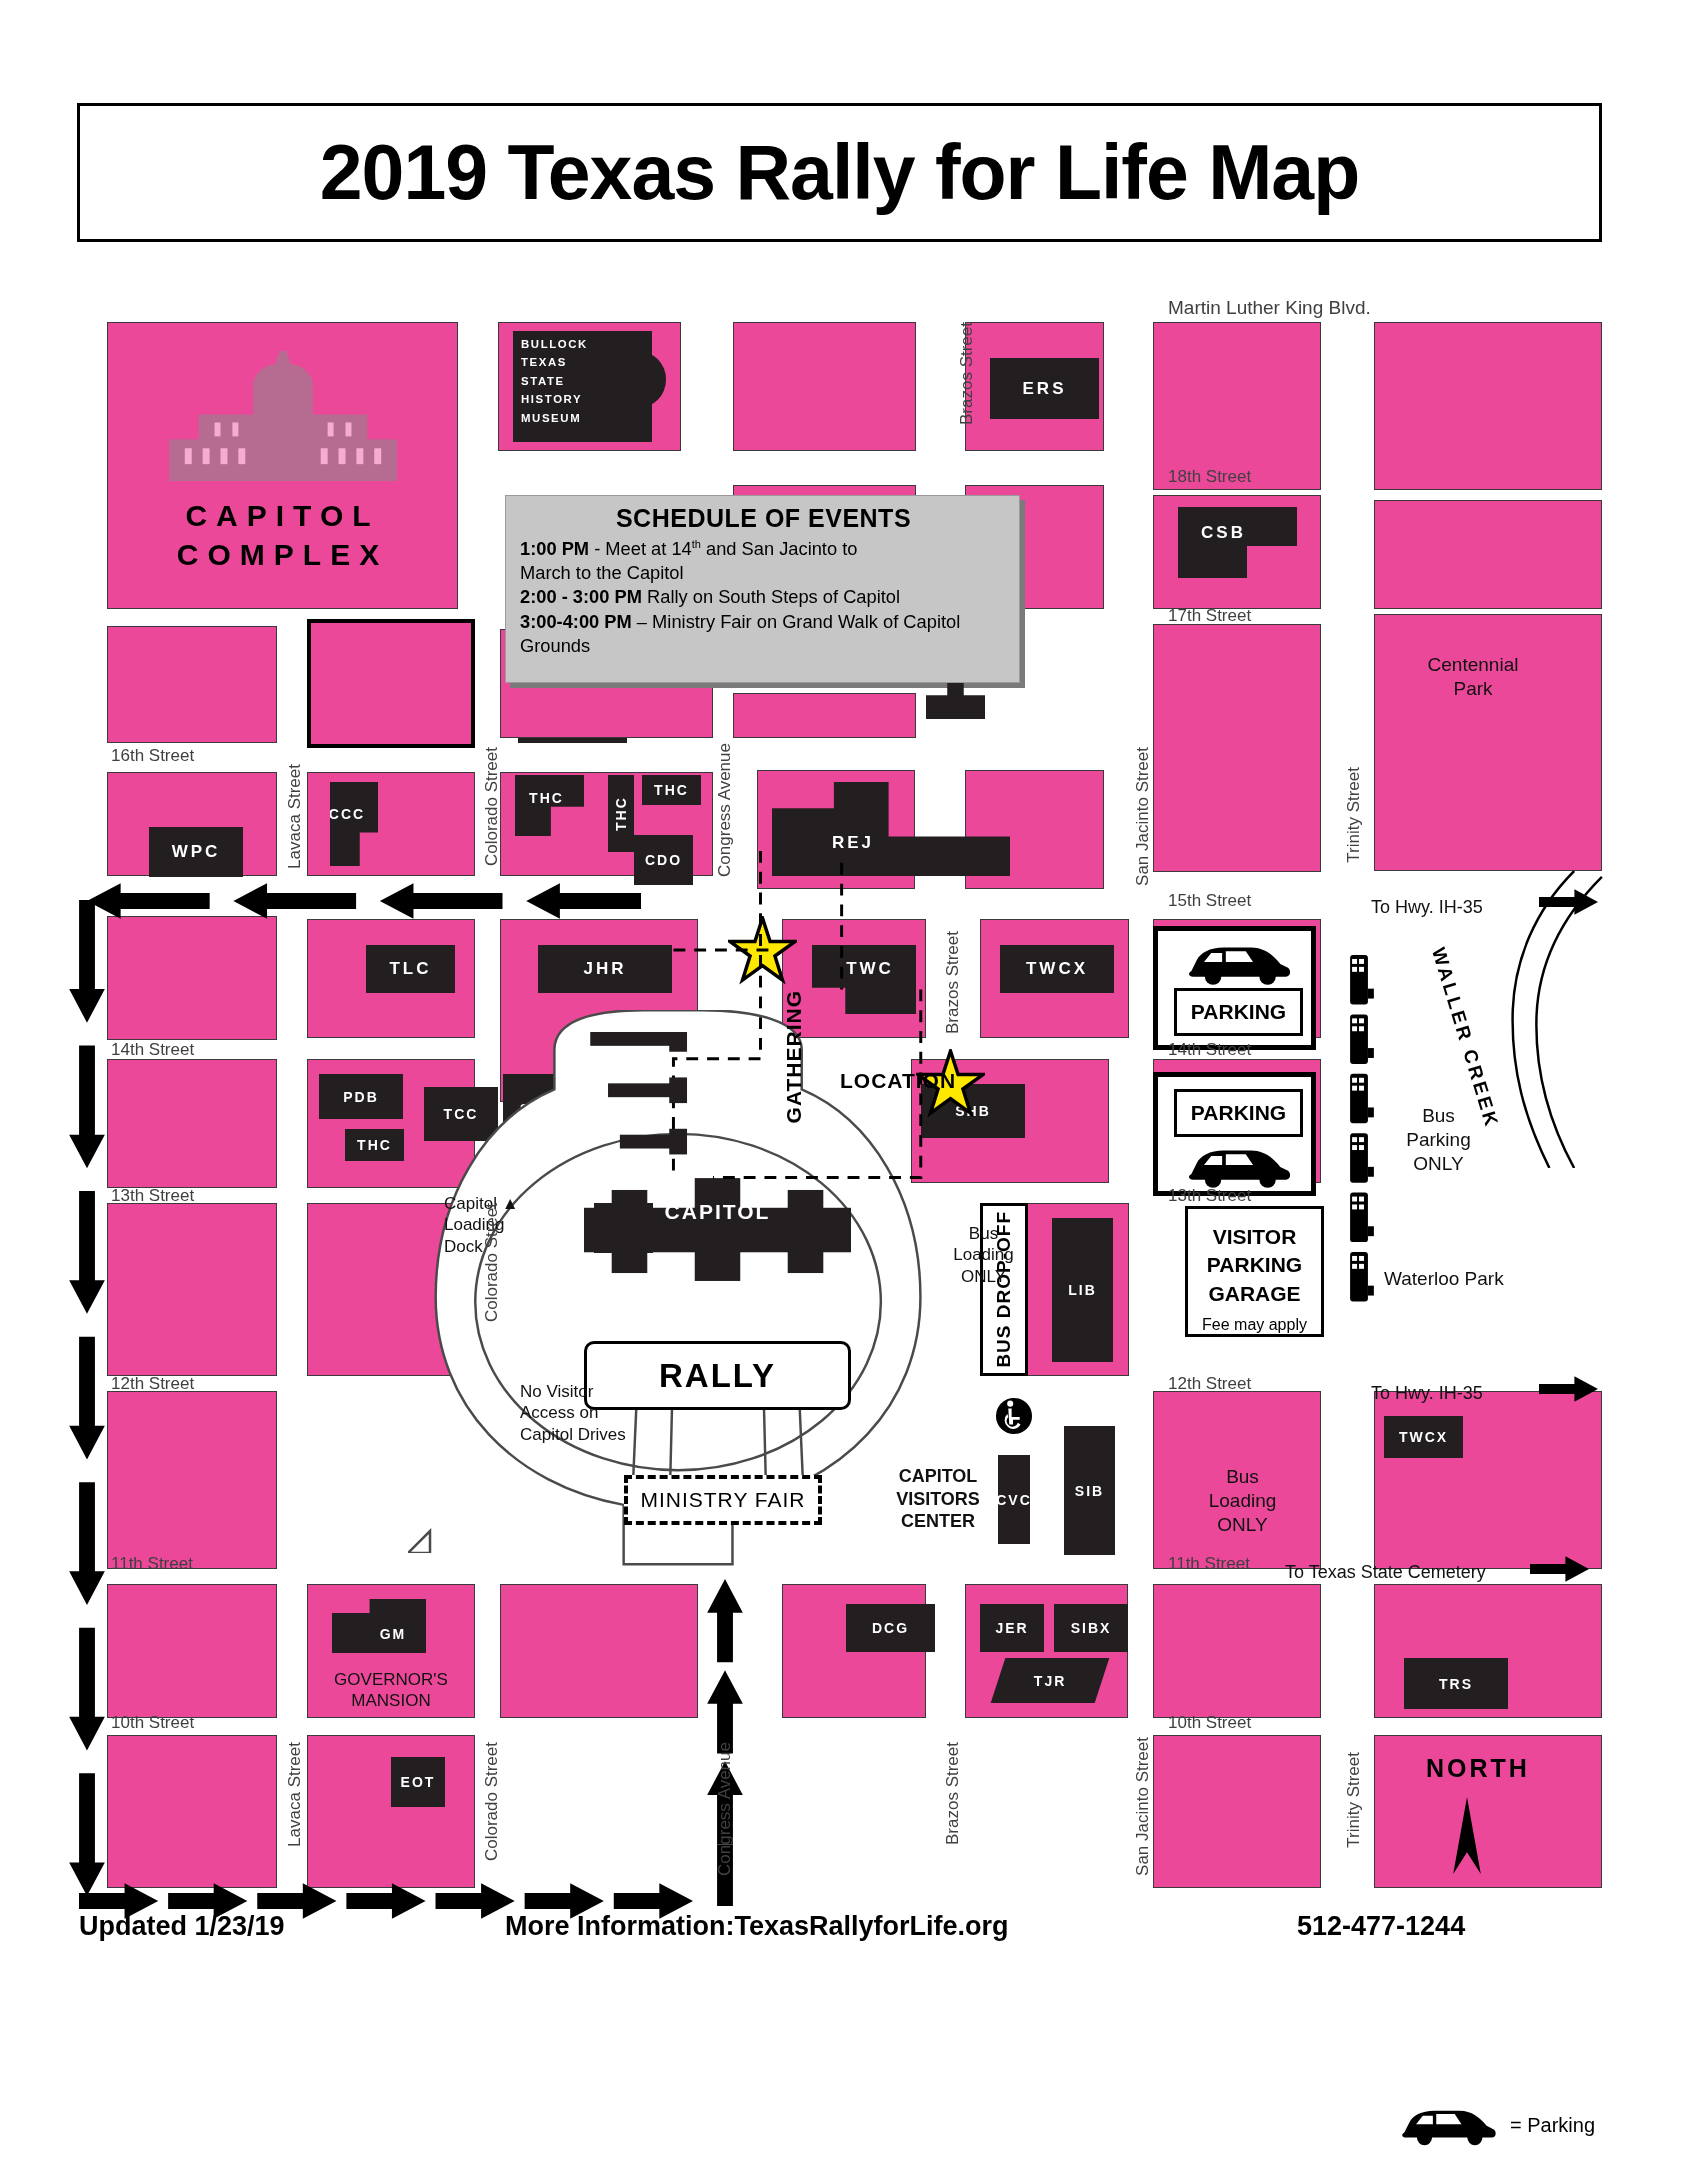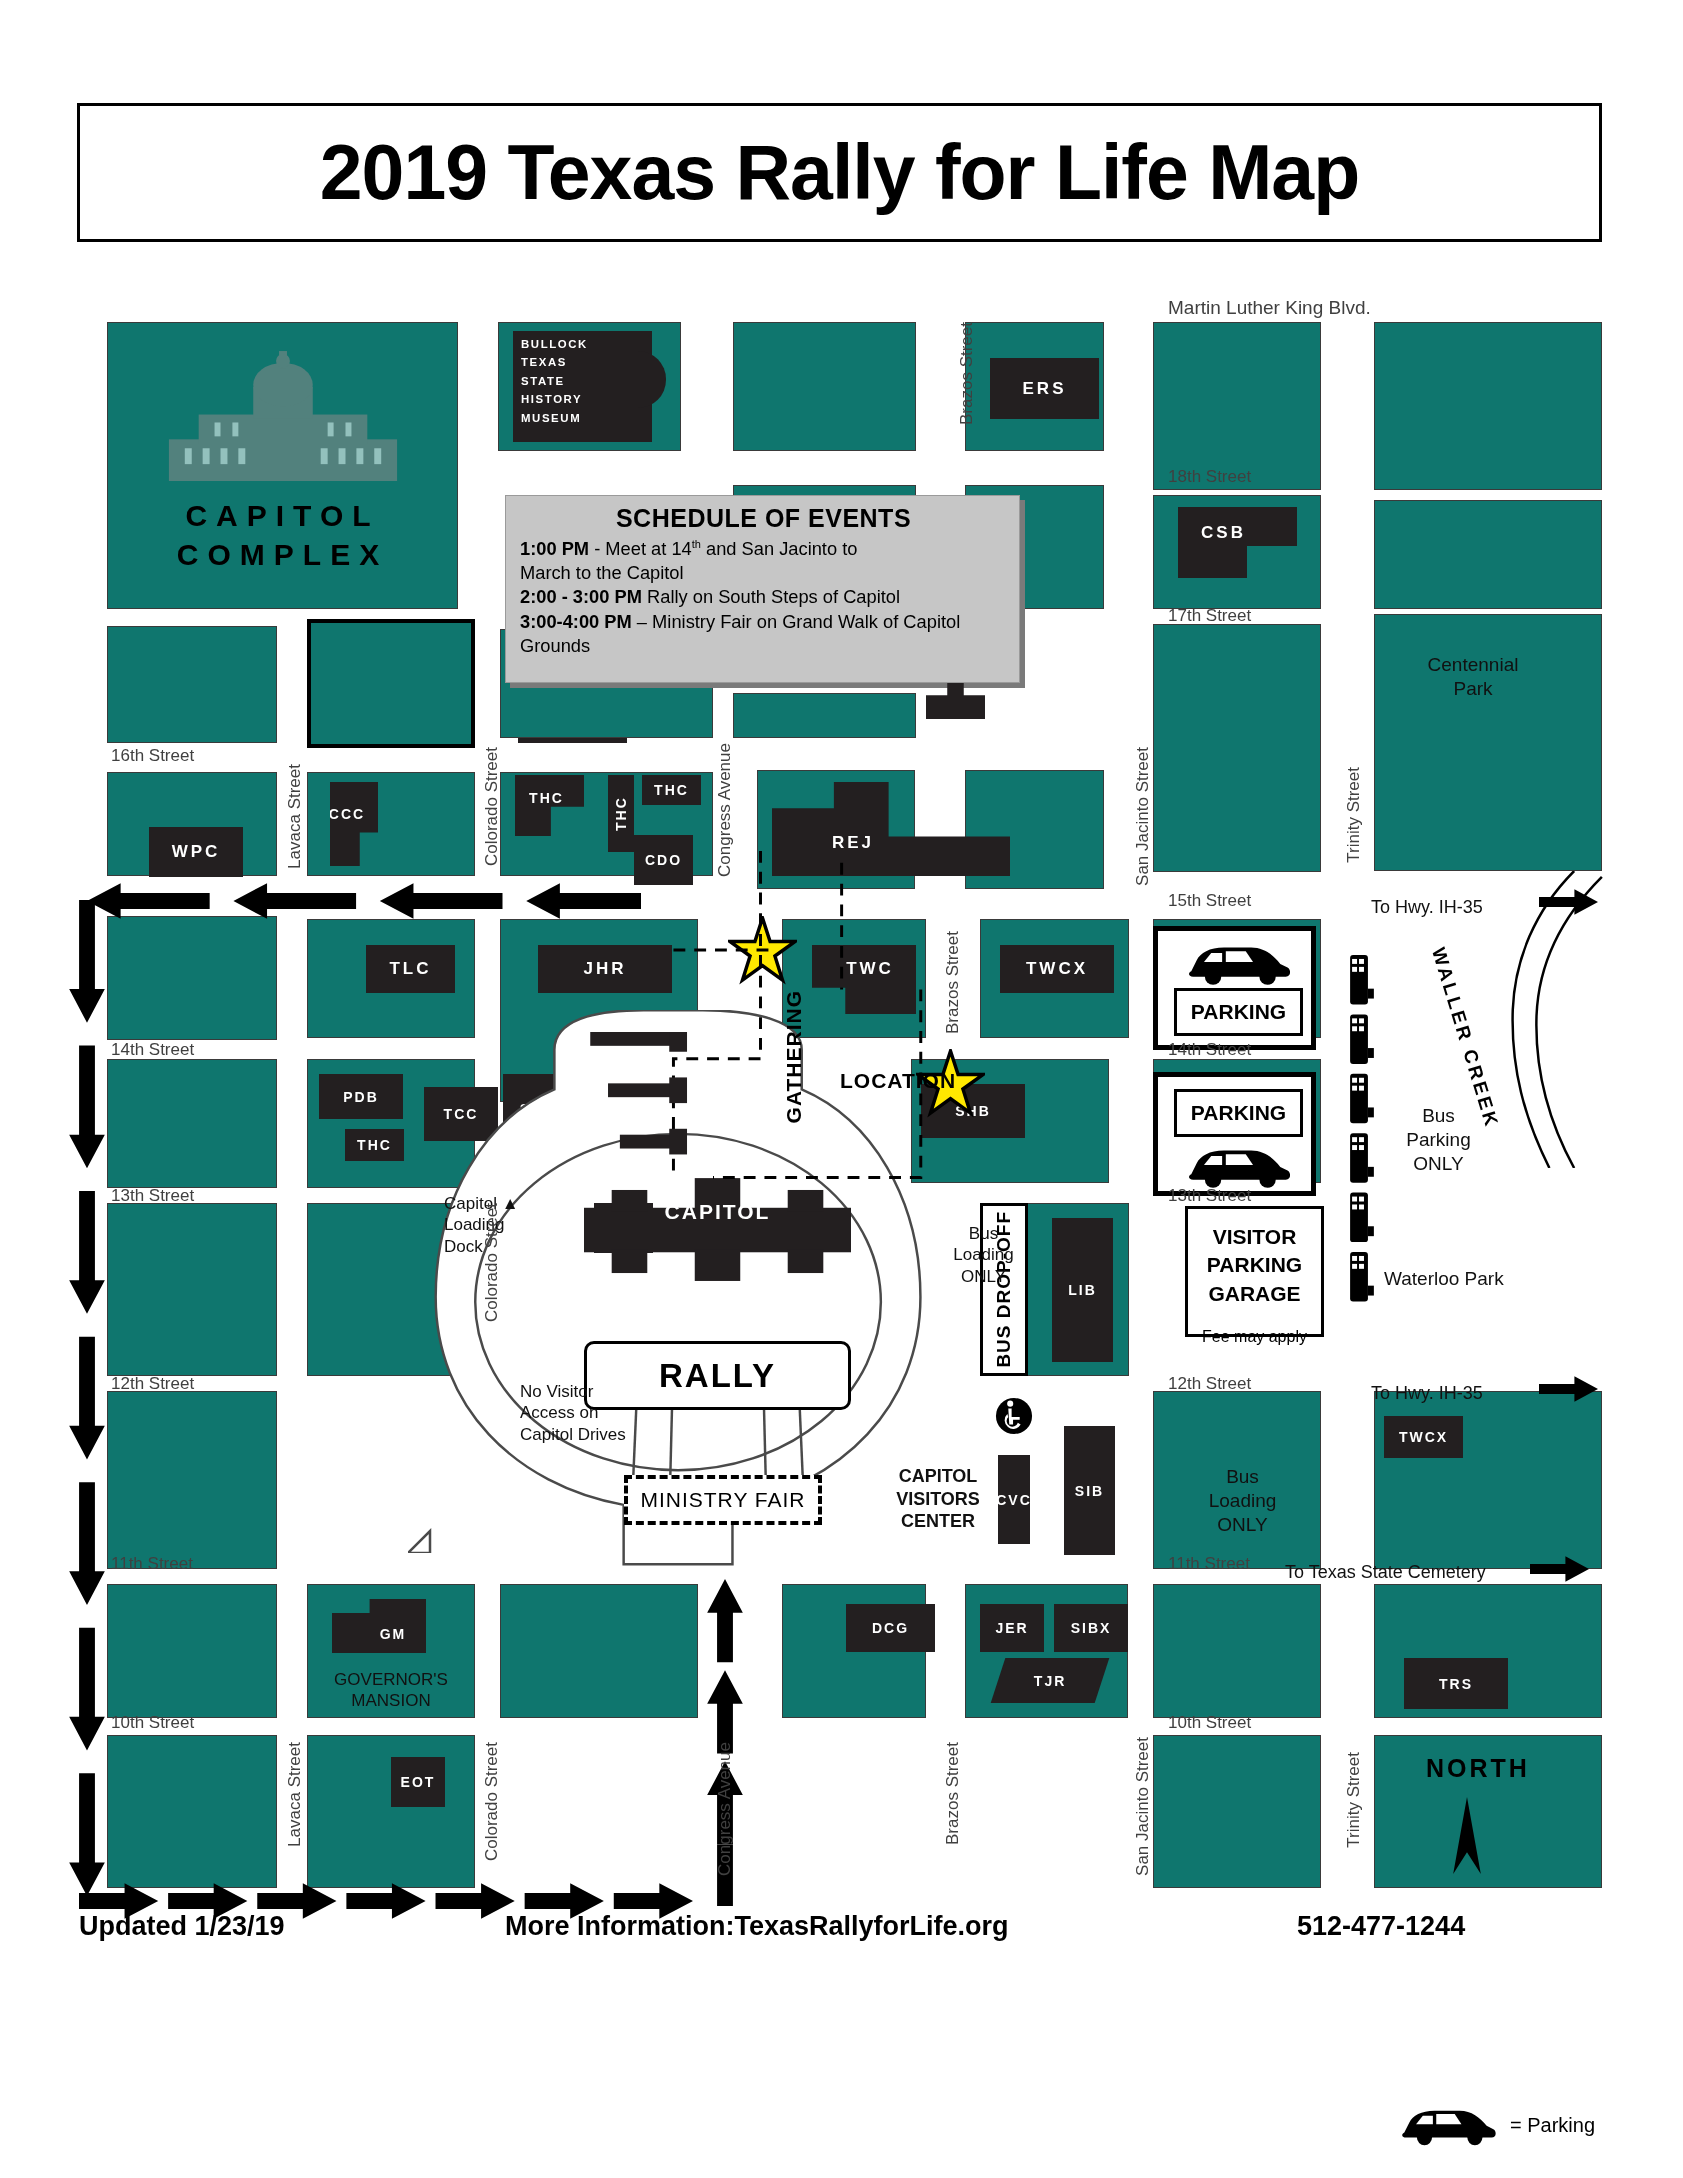--- a/index.html
+++ b/index.html
@@ -2,21 +2,21 @@
 <html><head>
 <meta charset="utf-8">
 <style>
   html,body{margin:0;padding:0;background:#fff;}
   body{width:1683px;height:2178px;position:relative;font-family:"Liberation Sans",sans-serif;color:#000;overflow:hidden;}
   .abs{position:absolute;}
   
   #title-banner{left:77px;top:103px;width:1525px;height:139px;border:3px solid #000;background:#fff;display:flex;align-items:center;justify-content:center;box-sizing:border-box;}
   #title-text{font-size:77px;font-weight:bold;letter-spacing:-1px;white-space:nowrap;font-family:"Liberation Sans",sans-serif;}
   
-  .blk{border:1px solid #3a3a3a;background:#0f766e;box-sizing:border-box;padding-left:13px;}
+  .blk{border:1px solid #3a3a3a;background:#ec4899;box-sizing:border-box;padding-left:13px;}
   .bldg{background:#231f20;color:#fff;display:flex;align-items:center;justify-content:center;font-weight:bold;font-size:17px;letter-spacing:3px;font-family:"Liberation Sans",sans-serif;}
   .bldg.sm{font-size:14px;letter-spacing:2px;}
   .bldg.vert{writing-mode:vertical-rl;transform:rotate(180deg);letter-spacing:2px;}
   .stname{font-size:17px;color:#404040;white-space:nowrap;font-family:"Liberation Sans",sans-serif;}
   .stname.vert{writing-mode:vertical-rl;transform:rotate(180deg);}
   .lbl{font-size:16px;color:#111;white-space:nowrap;line-height:1.25;font-family:"Liberation Sans",sans-serif;}
   
   #cc-box{left:107px;top:322px;width:351px;height:287px;}
   #cc-title{position:absolute;left:0;right:0;top:173px;text-align:center;font-size:30px;font-weight:bold;letter-spacing:9px;line-height:1.3;font-family:"Liberation Sans",sans-serif;}
   #cc-dome{position:absolute;left:50%;top:22px;transform:translateX(-50%);opacity:.55;}
@@ -397,21 +397,21 @@
       <circle cx="92" cy="40" r="9" fill="#000"></circle>
   </svg>
 </div>
 
 <div class="abs" style="left:1185px;top:1206px;width:139px;height:131px;border:3px solid #000;background:#fff;box-sizing:border-box;text-align:center;padding-top:14px;">
   <div style="font-weight:bold;font-size:21px;line-height:1.35;">
     <div>VISITOR</div>
     <div>PARKING</div>
     <div>GARAGE</div>
   </div>
-  <div style="font-size:16px;margin-top:20px;">Fee may apply</div>
+  <div style="font-size:16px;margin-top:8px;">Fee may apply</div>
 </div>
 
 <svg class="abs" style="left:1348px;top:955px;" width="26" height="396" viewBox="0 0 26 400">
   <g fill="#000">
     <rect x="2" y="0" width="18" height="50" rx="3"></rect>
       <rect x="20" y="34" width="6" height="10"></rect>
     <rect x="2" y="60" width="18" height="50" rx="3"></rect>
       <rect x="20" y="94" width="6" height="10"></rect>
     <rect x="2" y="120" width="18" height="50" rx="3"></rect>
       <rect x="20" y="154" width="6" height="10"></rect>

